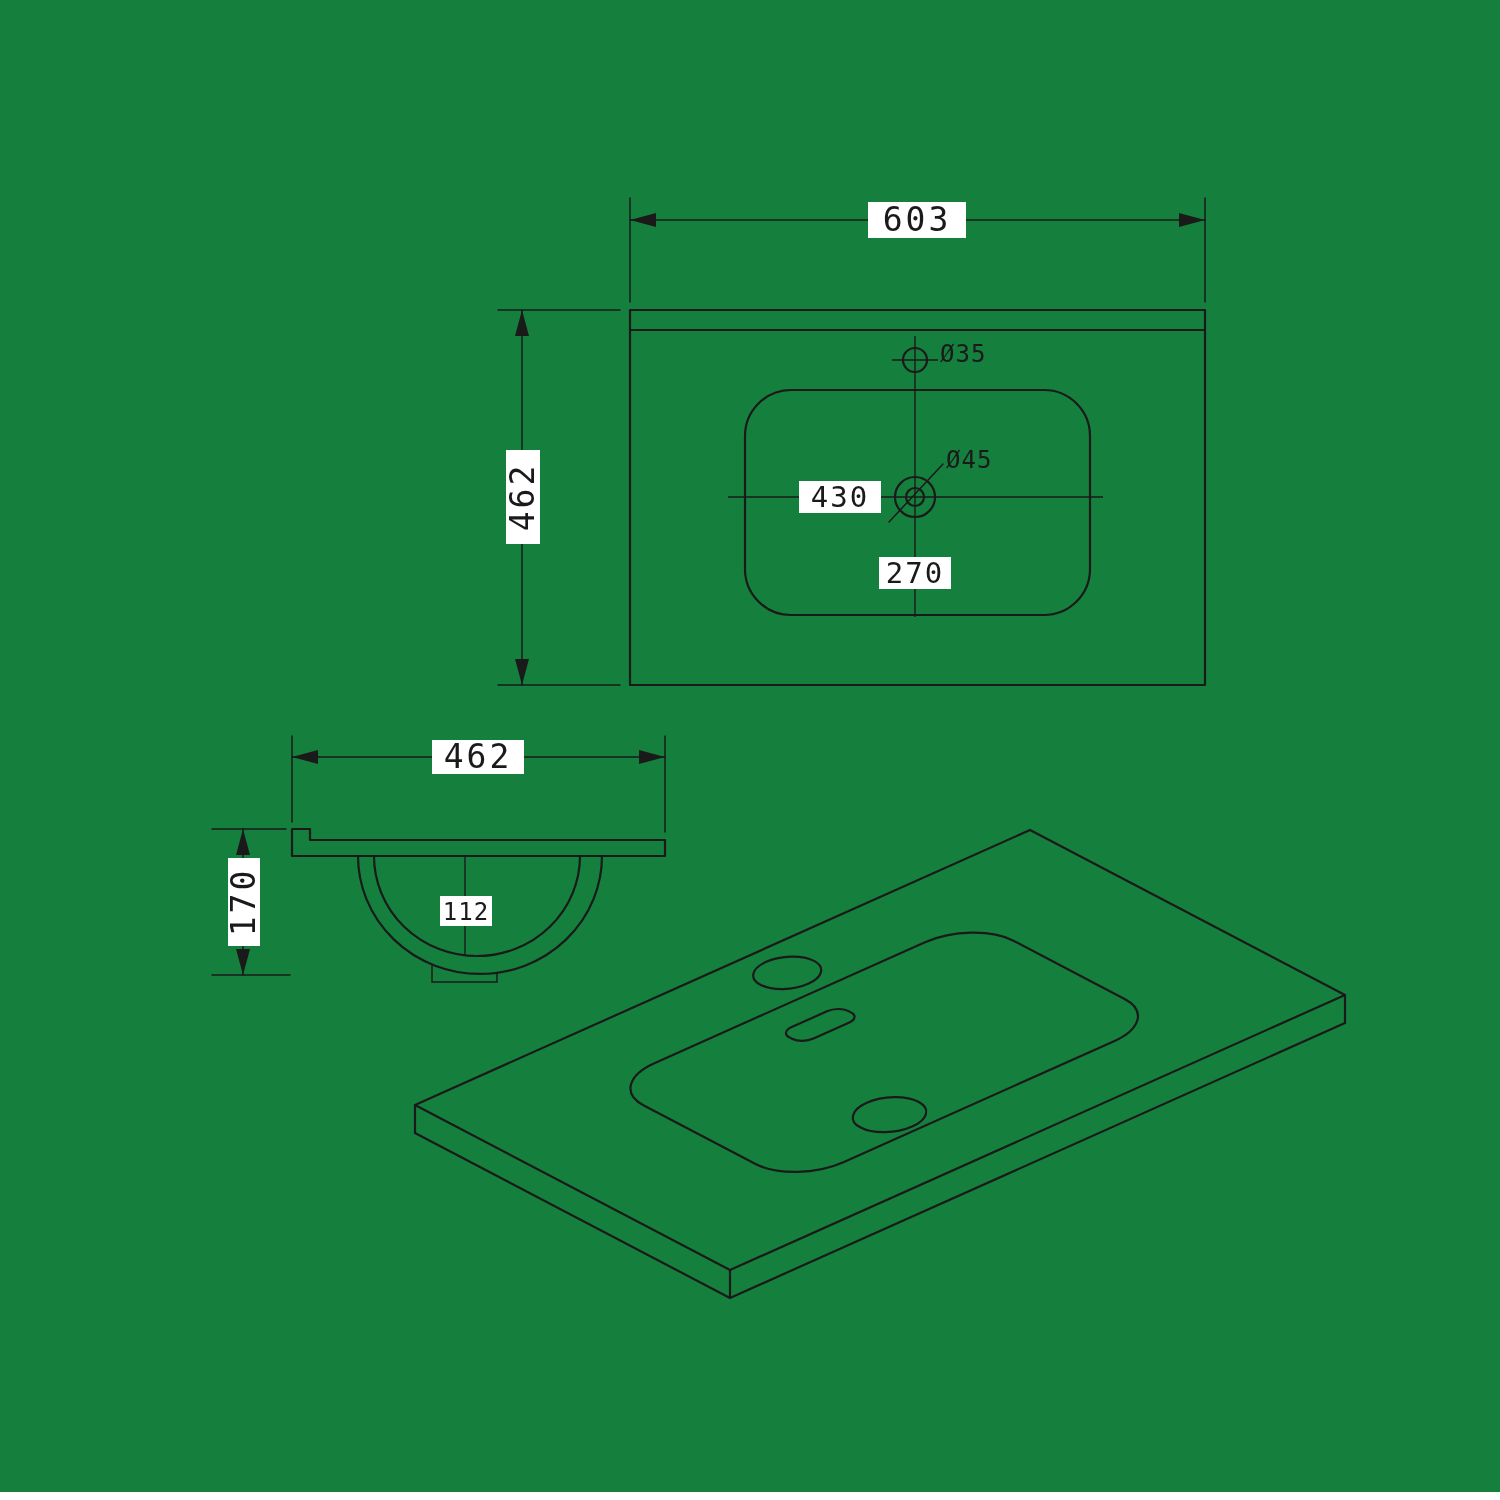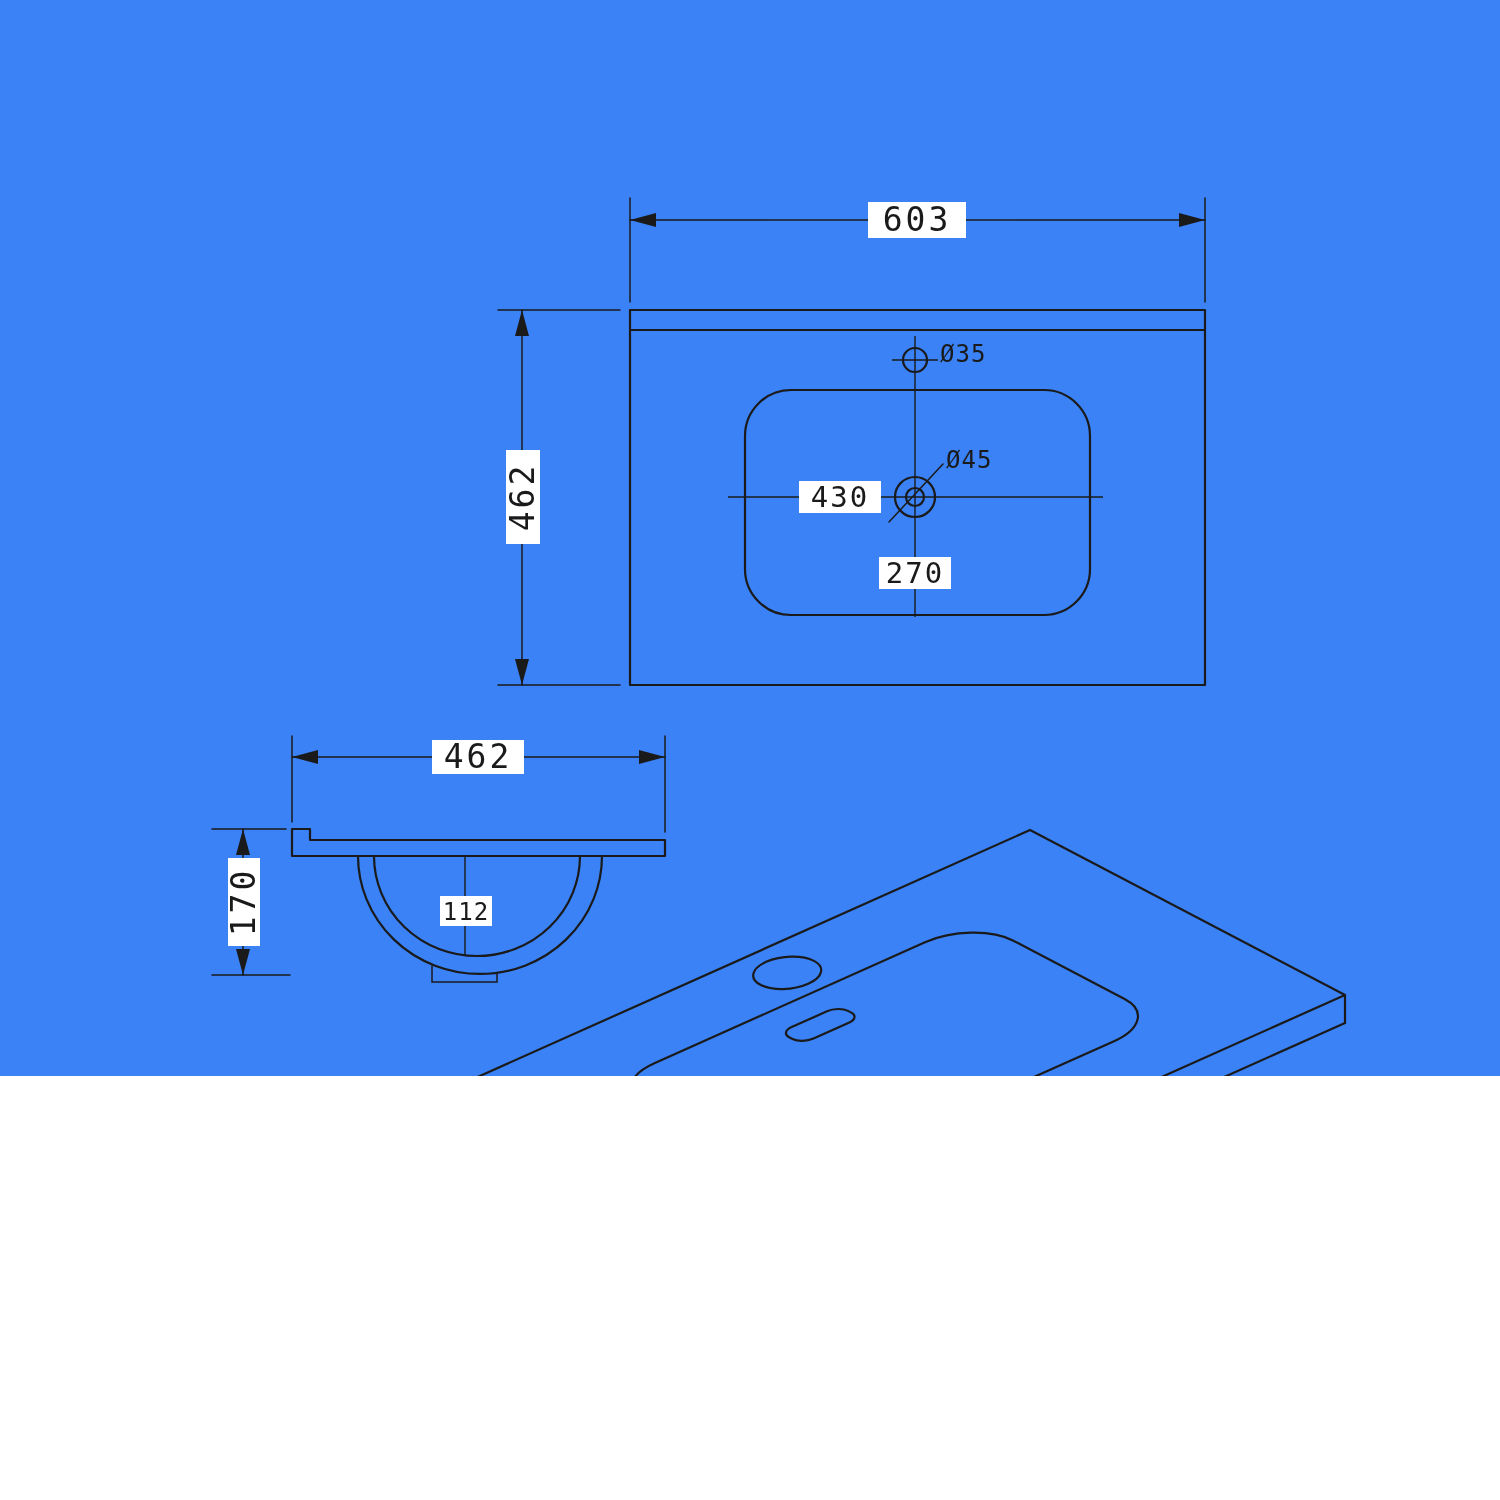--- a/index.html
+++ b/index.html
@@ -1,16 +1,16 @@
 <!DOCTYPE html>
 <html><head>
 <meta charset="utf-8">
 <style>
   html,body{margin:0;padding:0;background:#ffffff;}
-  .sheet{position:relative;width:1500px;height:1076px;background:#3b82f6;overflow:hidden;text-align:center;}
+  .sheet{position:relative;width:1500px;height:1492px;background:#15803d;overflow:hidden;text-align:center;}
   svg{display:block;}
   svg text{font-family:"DejaVu Sans Mono","Liberation Mono",monospace;fill:#1a1a1a;}
   .outline{fill:none;stroke:#1a1a1a;stroke-width:2.2;stroke-linejoin:round;stroke-linecap:round;}
   .thin{fill:none;stroke:#1a1a1a;stroke-width:1.5;stroke-linecap:round;}
   .center{fill:none;stroke:#1a1a1a;stroke-width:1.4;}
   .arrow{fill:#1a1a1a;stroke:none;}
   .mask{fill:#ffffff;stroke:none;}
   .dim-lg{font-size:33px;letter-spacing:3px;}
   .dim-md{font-size:29px;letter-spacing:2px;}
   .dim-sm{font-size:24px;letter-spacing:1px;}

